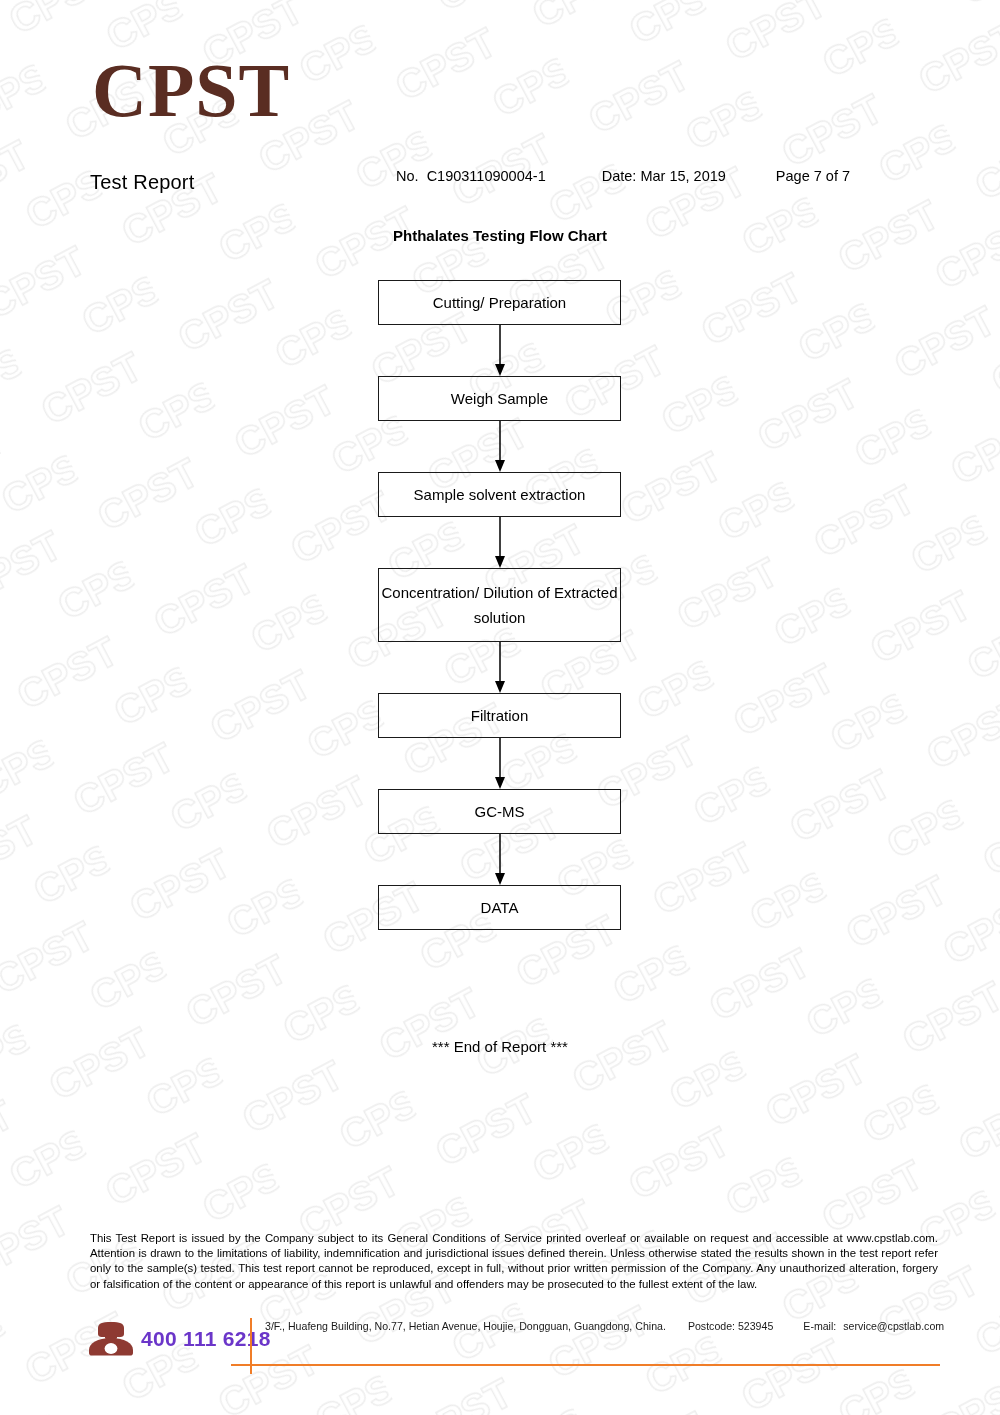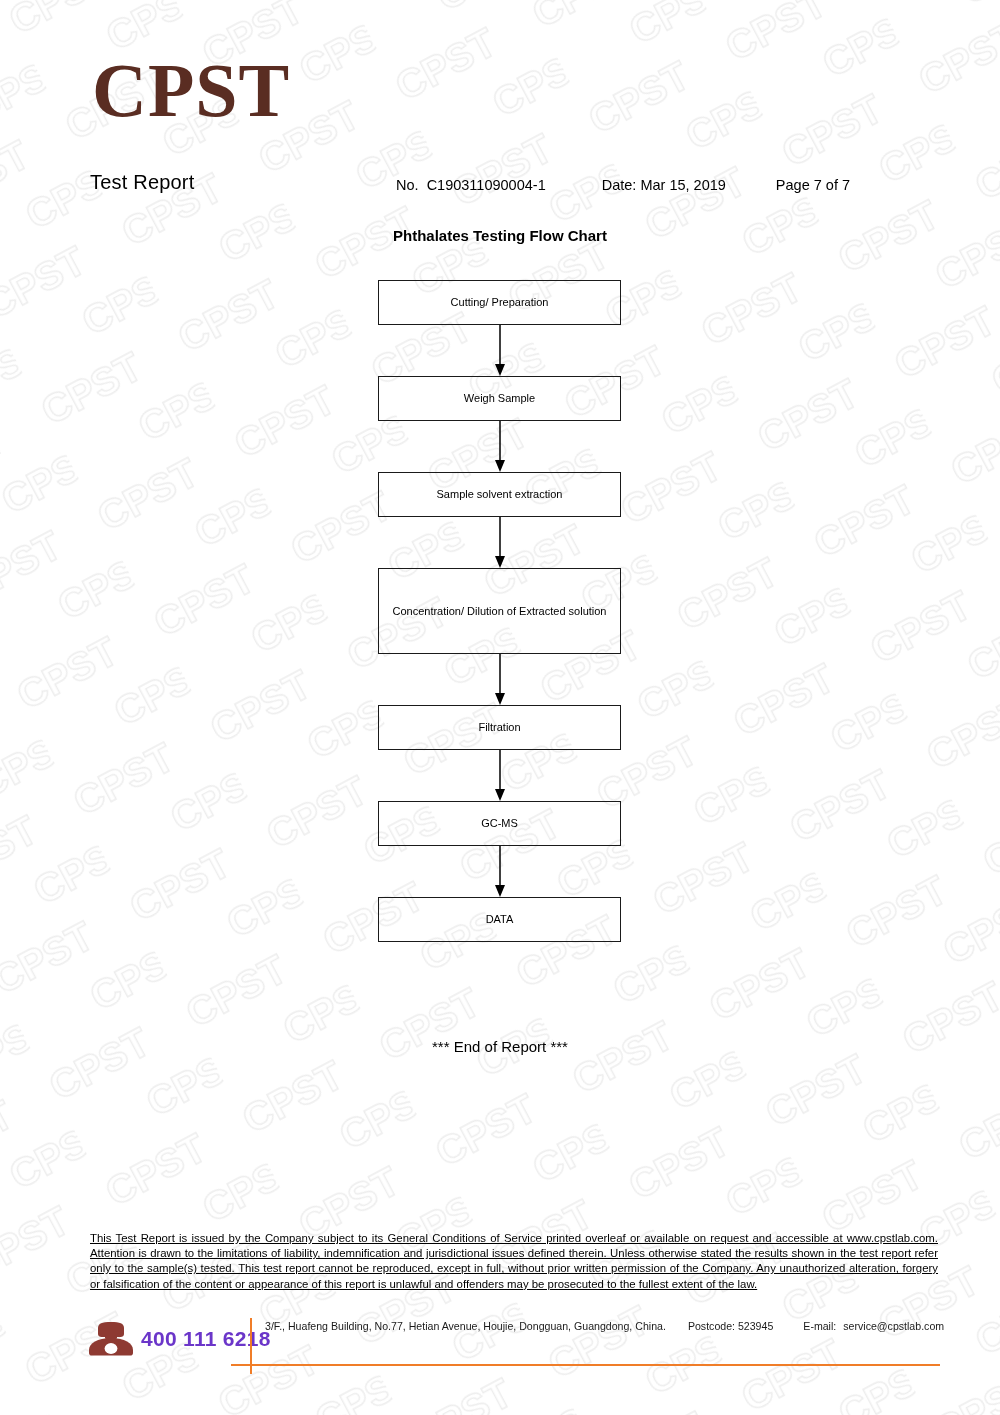--- a/index.html
+++ b/index.html
@@ -48,21 +48,21 @@
     position: absolute;
     left: 90px;
     top: 171px;
     font-size: 20px;
     font-weight: normal;
     letter-spacing: 0.2px;
   }
   #header-meta {
     position: absolute;
     left: 396px;
-    top: 177px;
+    top: 168px;
     font-size: 14.5px;
     white-space: nowrap;
   }
   #header-meta .meta-no { margin-right: 56px; }
   #header-meta .meta-date { margin-right: 50px; }
 
   
   #flow-title {
     position: absolute;
     left: 0;
@@ -80,26 +80,26 @@
   }
   .flow-box {
     box-sizing: border-box;
     width: 243px;
     border: 1.6px solid #1a1a1a;
     background: transparent;
     display: flex;
     align-items: center;
     justify-content: center;
     text-align: center;
-    font-size: 11px;
+    font-size: 15px;
     line-height: 25px;
     color: #000;
   }
   .flow-box.h1 { height: 45px; }
-  .flow-box.h2 { height: 86px; }
+  .flow-box.h2 { height: 74px; }
   .flow-arrow {
     width: 243px;
     display: flex;
     justify-content: center;
   }
   .flow-arrow svg { display: block; }
 
   
   #end-of-report {
     position: absolute;
@@ -113,21 +113,20 @@
   
   #disclaimer {
     position: absolute;
     left: 90px;
     top: 1231px;
     width: 848px;
     font-size: 11.4px;
     line-height: 15.2px;
     text-align: justify;
     color: #000;
-    text-decoration: underline;
   }
 
   
   #footer-hotline {
     position: absolute;
     left: 88px;
     top: 1322px;
     display: flex;
     align-items: center;
   }

